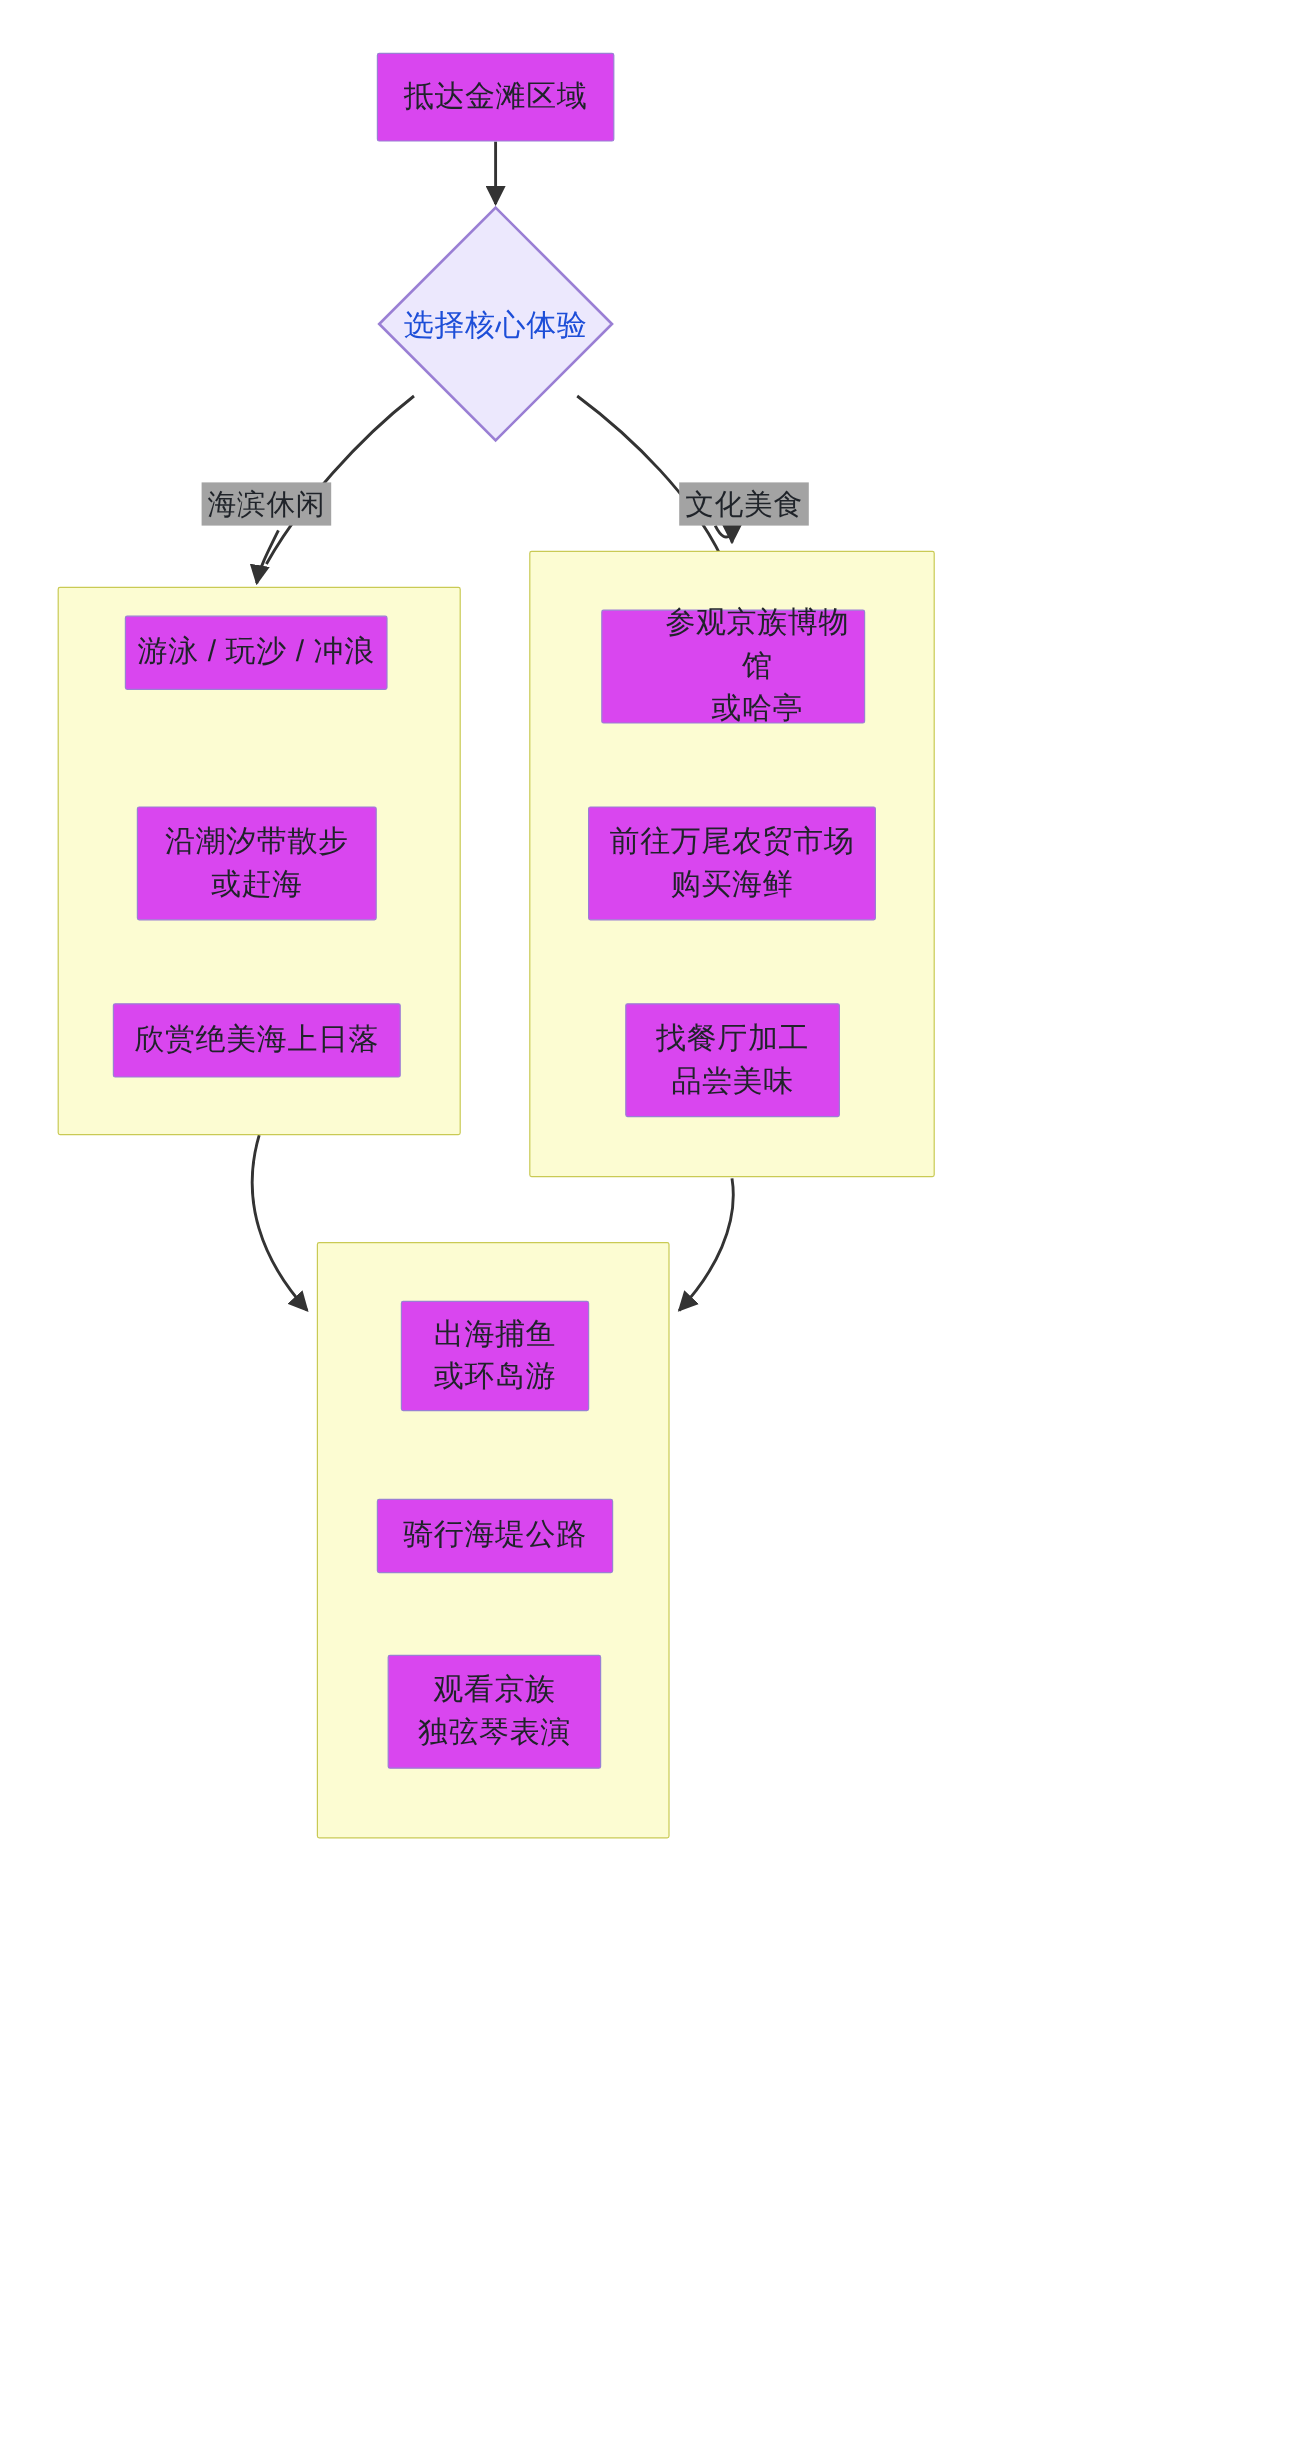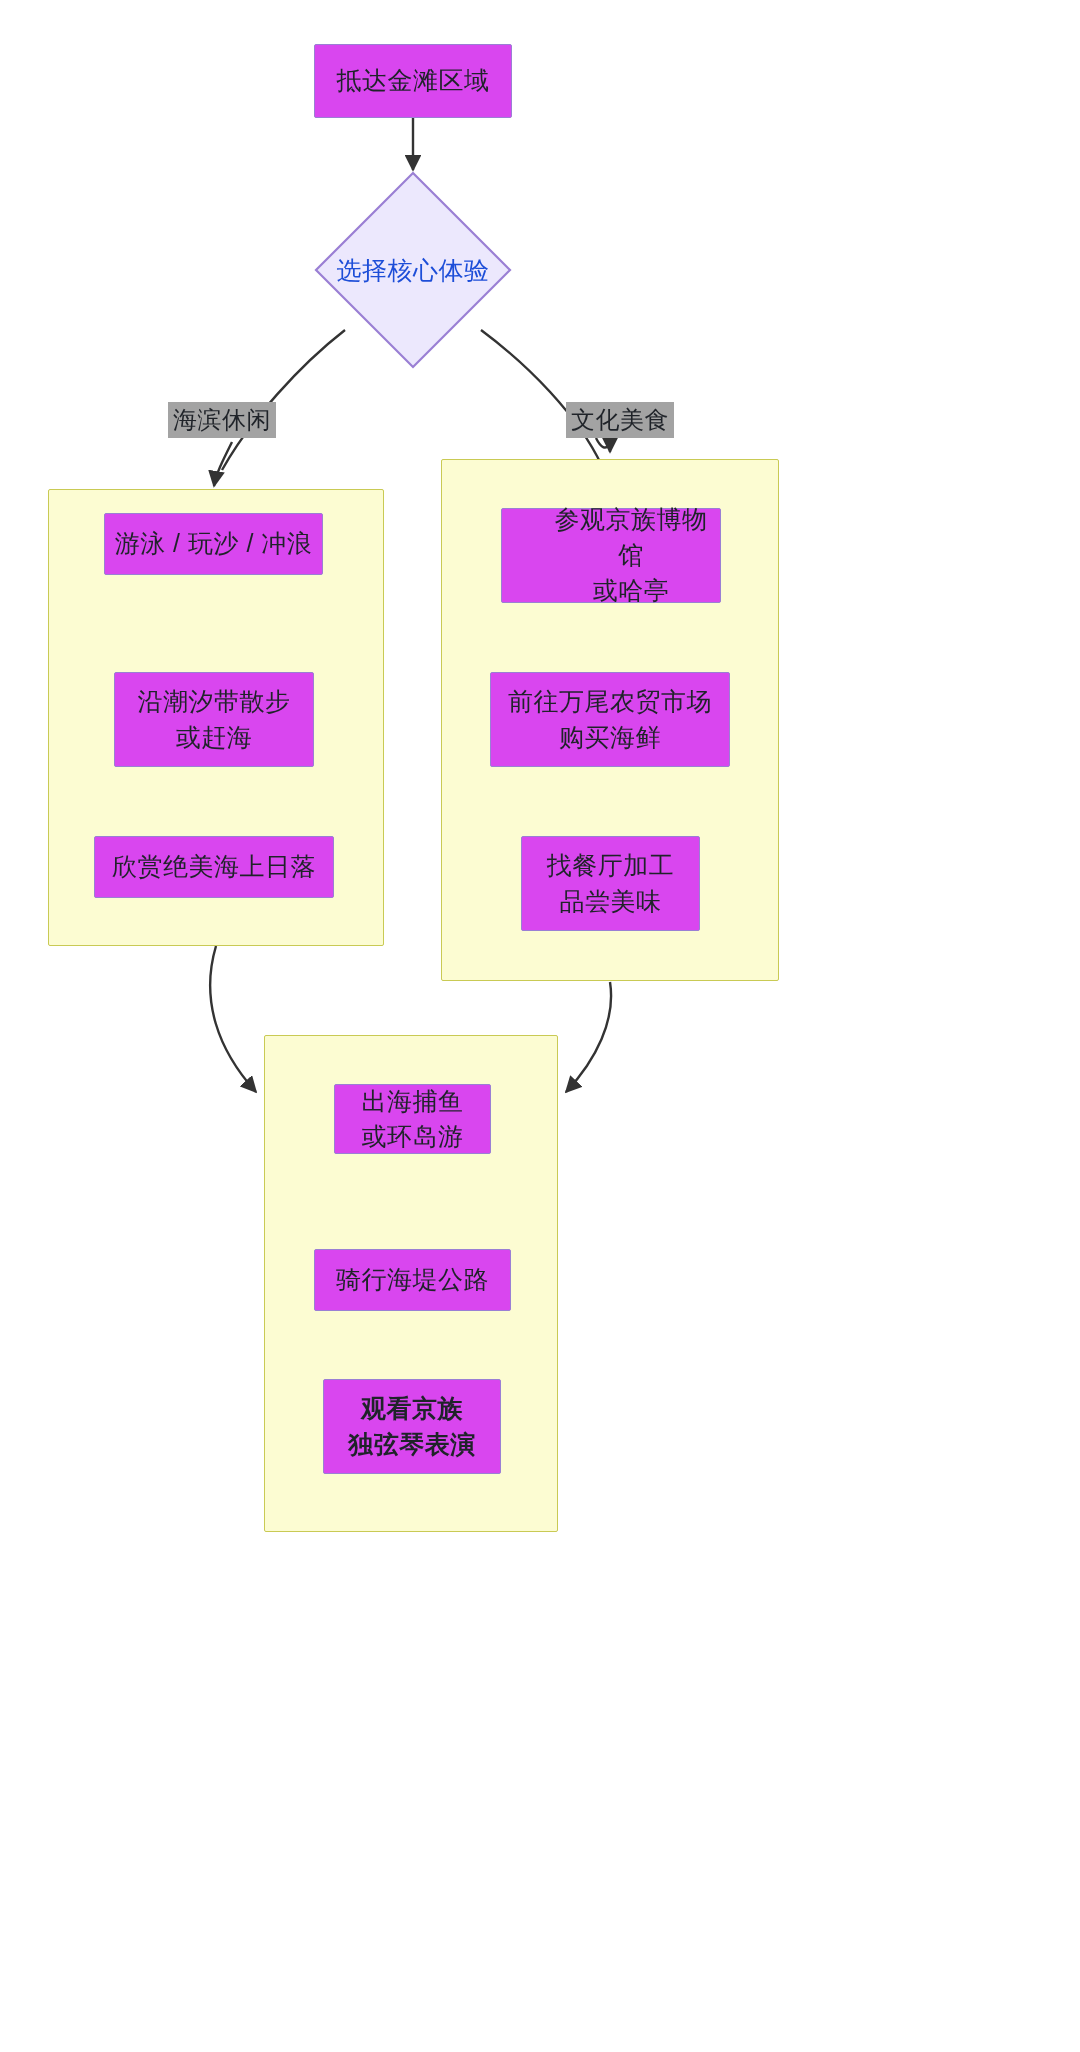--- a/index.html
+++ b/index.html
@@ -142,33 +142,33 @@
 
   <div class="node" style="left:521px;top:836px;width:179px;height:95px;">
     <span>
       <span class="nline">找餐厅加工</span>
       <span class="nline">品尝美味</span>
     </span>
   </div>
 
   <div class="cluster" style="left:264px;top:1035px;width:294px;height:497px;"></div>
 
-  <div class="node" style="left:334px;top:1084px;width:157px;height:70px;">
+  <div class="node" style="left:334px;top:1084px;width:157px;height:92px;">
     <span>
       <span class="nline">出海捕鱼</span>
       <span class="nline">或环岛游</span>
     </span>
   </div>
 
   <div class="node" style="left:314px;top:1249px;width:197px;height:62px;">
     <span>
       <span class="nline">骑行海堤公路</span>
     </span>
   </div>
 
-  <div class="node" style="left:323px;top:1379px;width:178px;height:95px;font-weight:bold;">
+  <div class="node" style="left:323px;top:1379px;width:178px;height:95px;">
     <span>
       <span class="nline">观看京族</span>
       <span class="nline">独弦琴表演</span>
     </span>
   </div>
 
 </div>
 
 </body></html>

